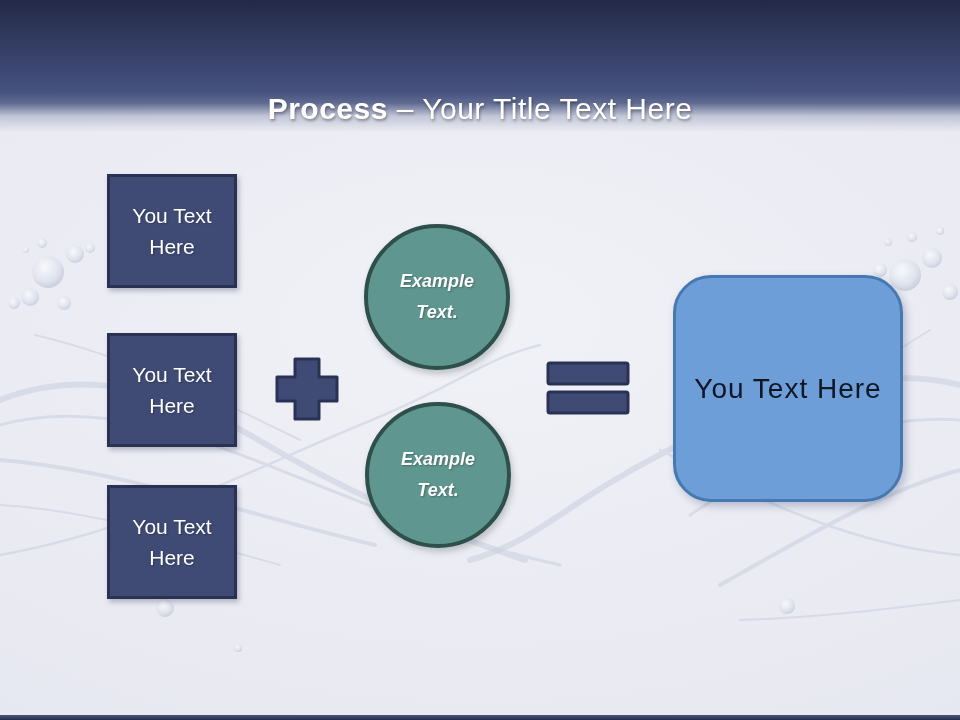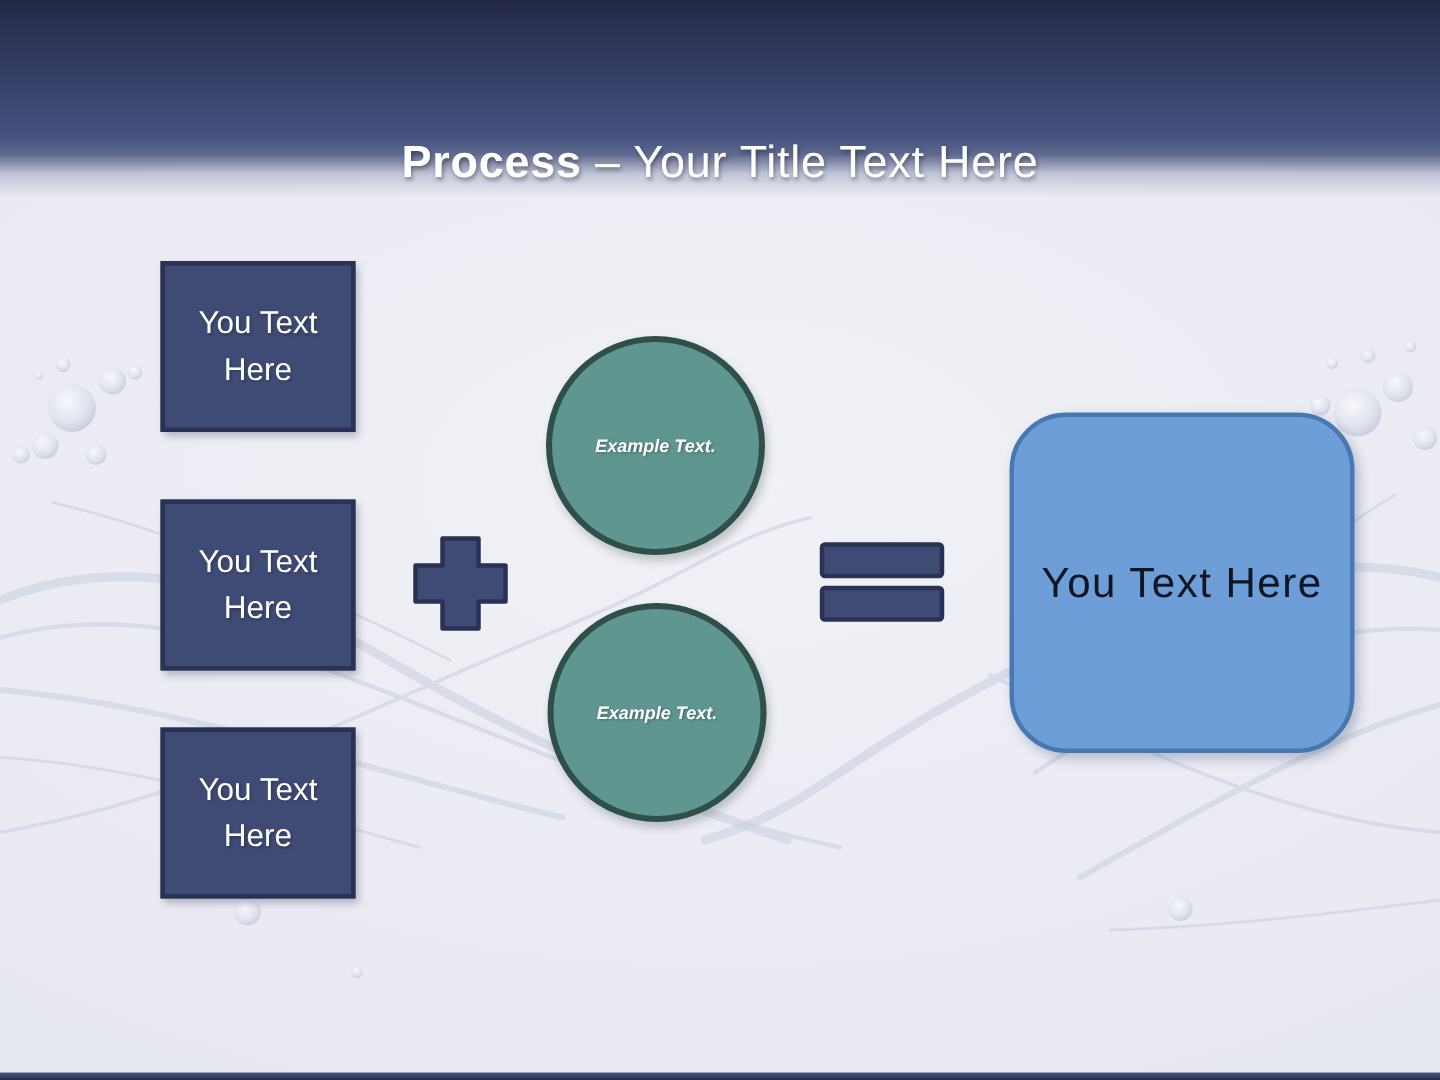--- a/index.html
+++ b/index.html
@@ -63,21 +63,21 @@
   .equals-bar { fill:var(--shape-navy-fill); stroke:var(--shape-navy-border); stroke-width:3; }
 
   .teal-circle {
     position:absolute; width:146px; height:146px; border-radius:50%;
     background: var(--circle-teal-fill);
     border: 4px solid var(--circle-teal-border);
     box-shadow: 2px 4px 6px rgba(40,60,60,0.25);
     display:flex; align-items:center; justify-content:center;
   }
   .teal-circle .label {
-    color:#ffffff; font-size:12px; font-weight:700; font-style:italic;
+    color:#ffffff; font-size:18px; font-weight:700; font-style:italic;
     line-height:1.7; text-align:center; width:92px;
     text-shadow:1px 1px 2px rgba(0,0,0,0.3);
   }
   .circle-1 { left:364px; top:224px; }
   .circle-2 { left:365px; top:402px; }
 
   .result-box {
     position:absolute; left:673px; top:275px; width:230px; height:227px;
     background: var(--result-blue-fill);
     border: 3px solid var(--result-blue-border);

